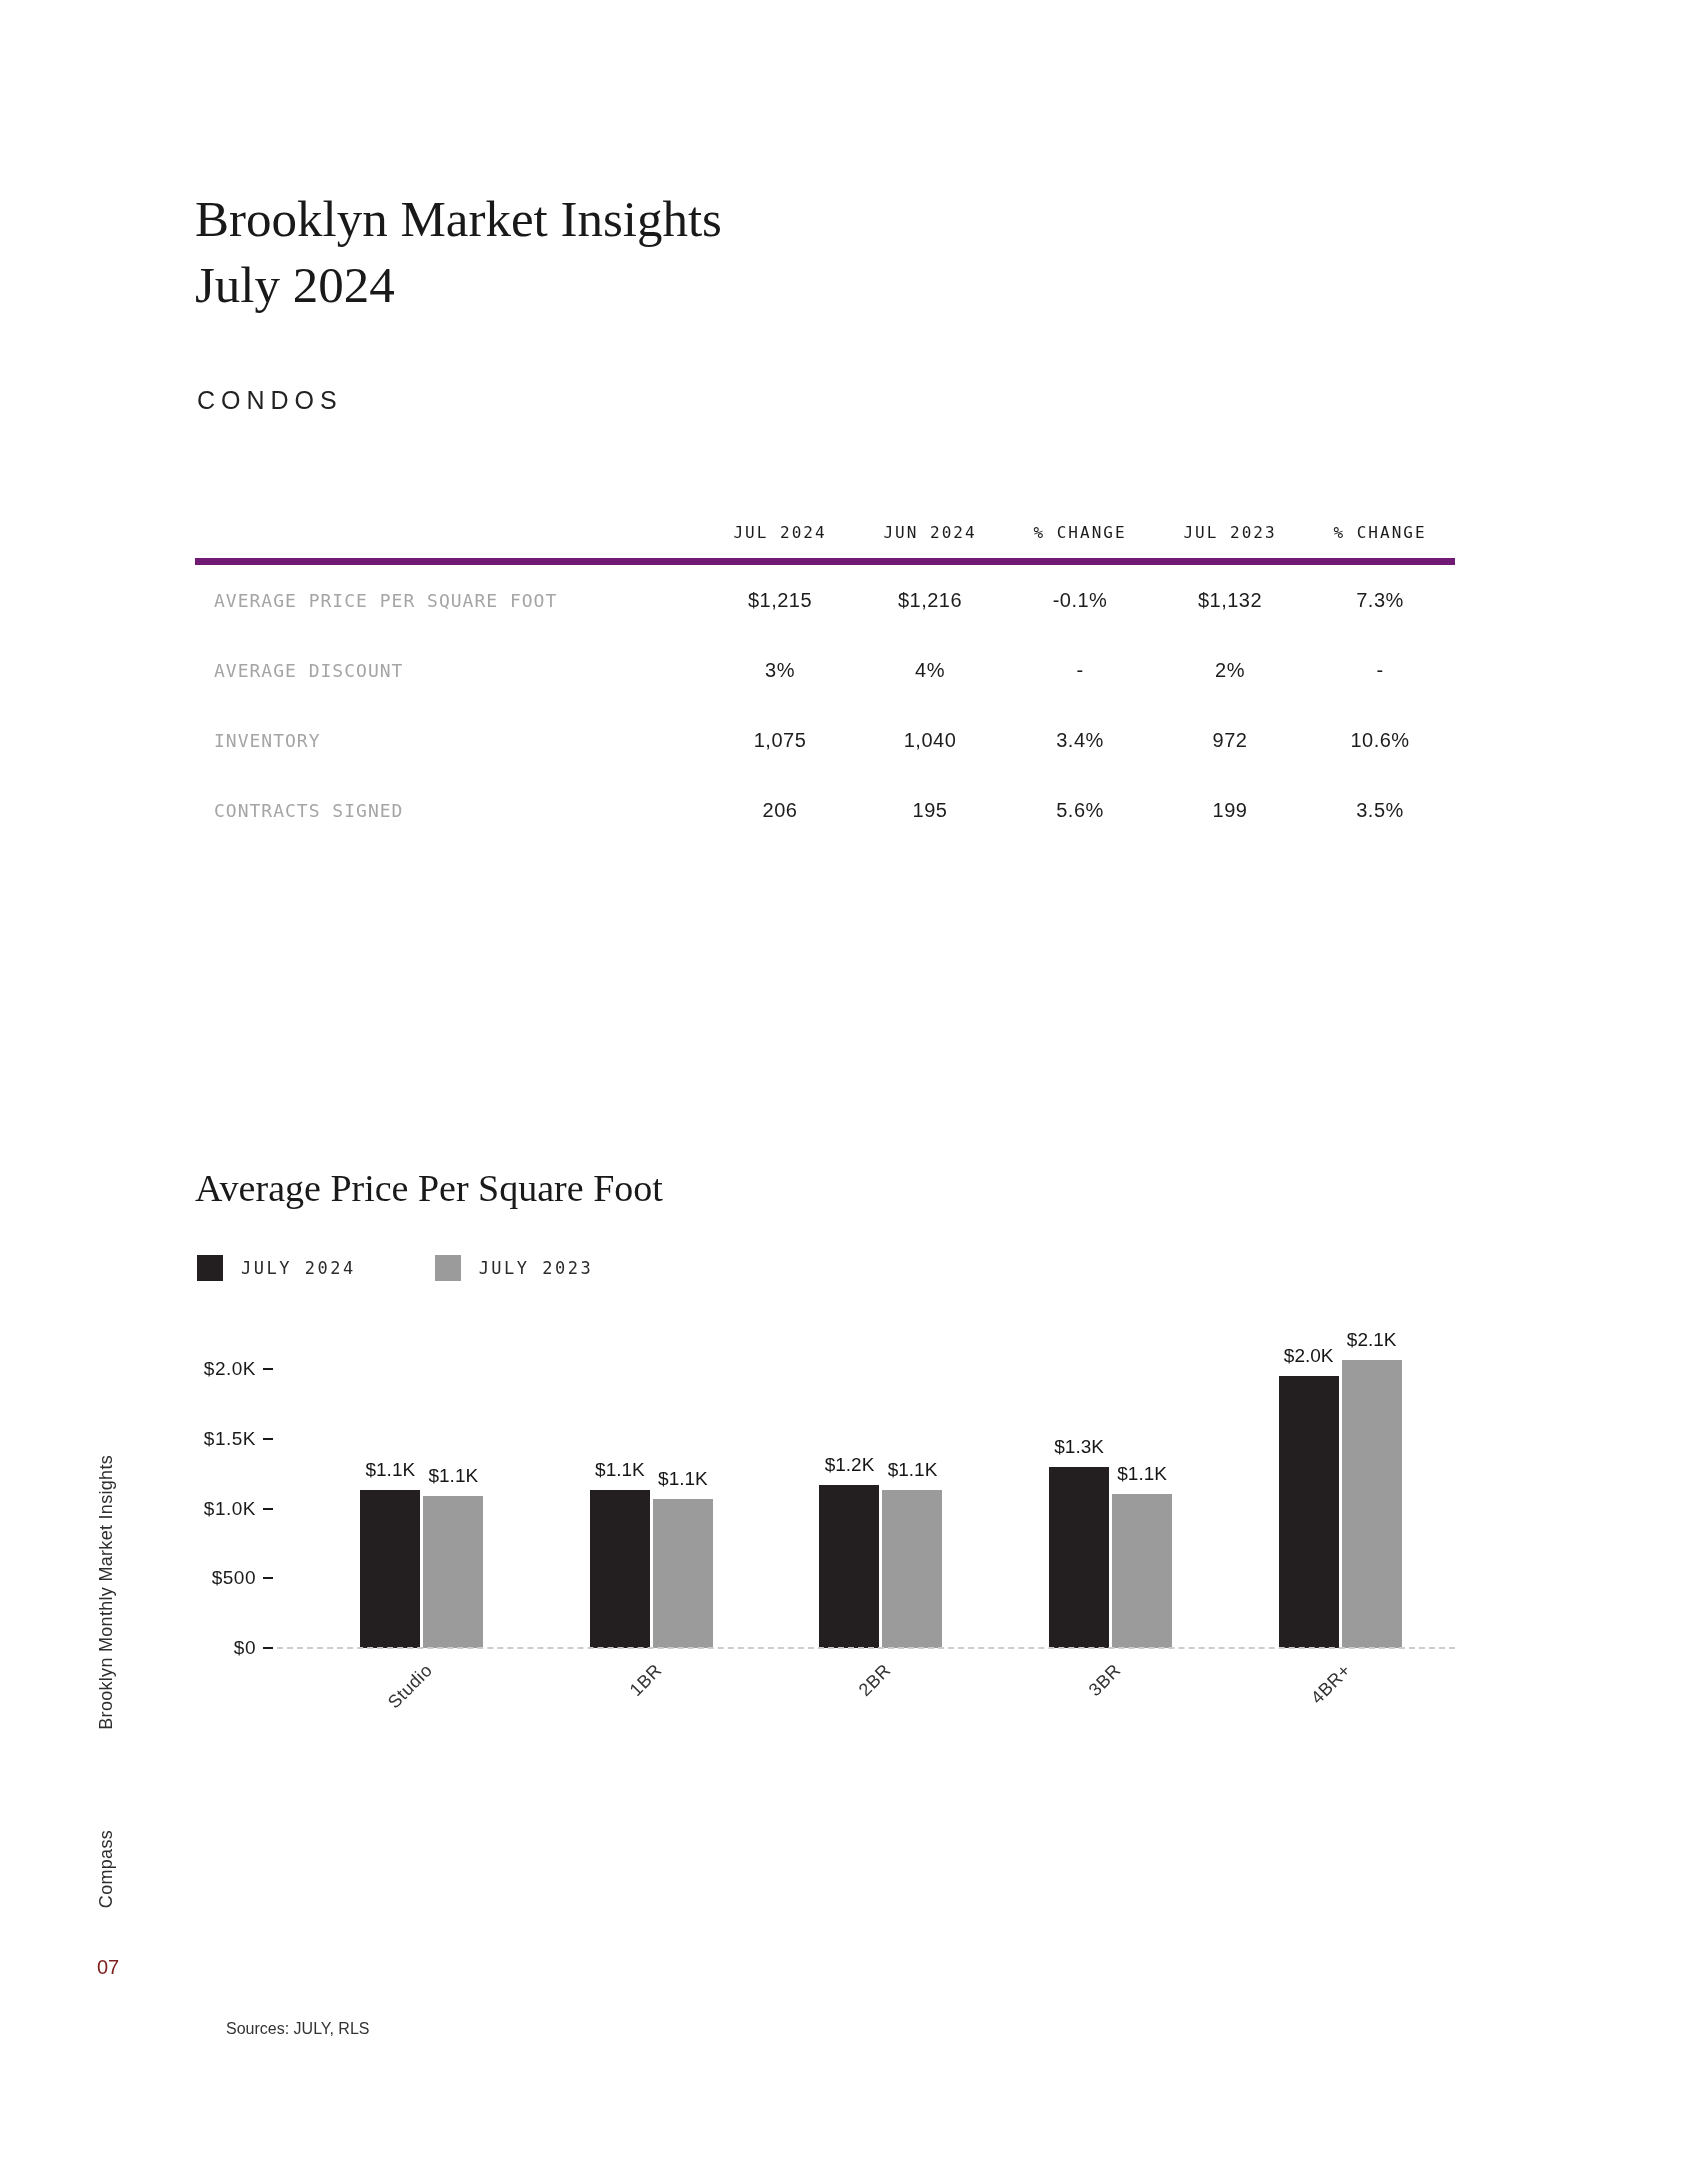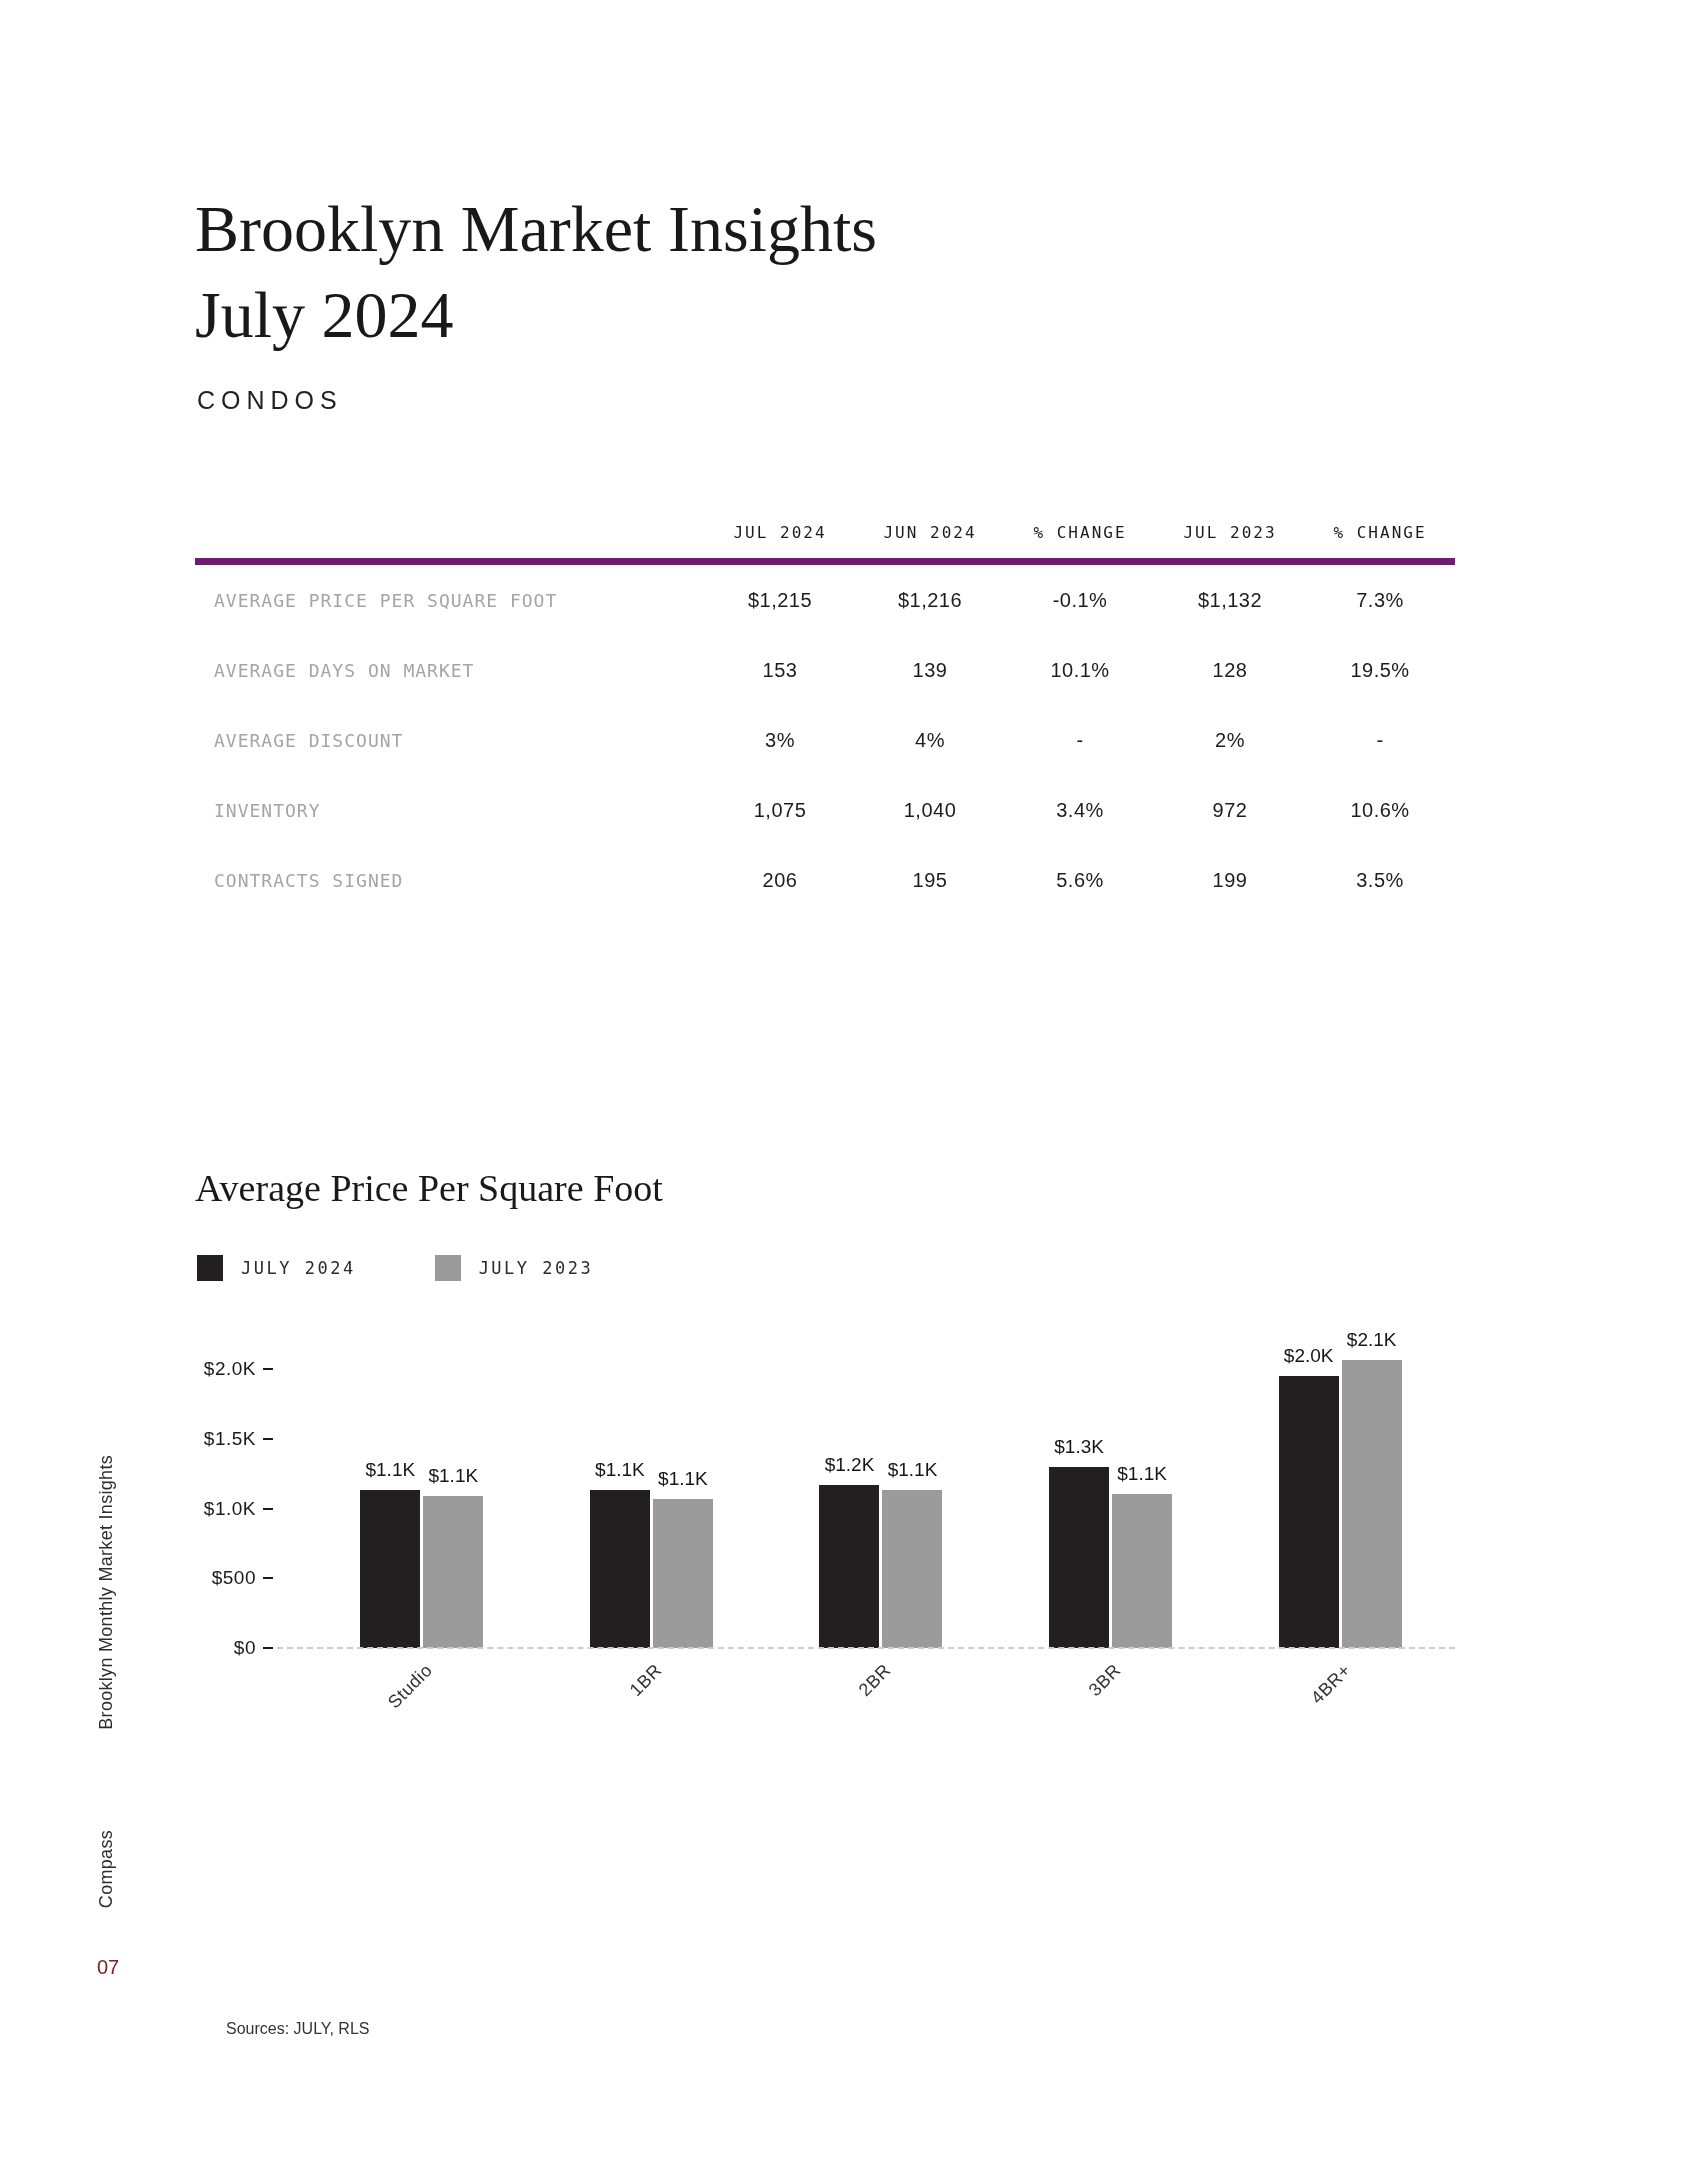--- a/index.html
+++ b/index.html
@@ -5,21 +5,21 @@
   html,body { margin:0; padding:0; background:#ffffff; }
   .page {
     position:relative; width:1683px; height:2178px; background:#ffffff;
     font-family:"Liberation Sans", sans-serif; color:#1a1a1a; overflow:hidden;
   }
 
   
   .title {
     position:absolute; left:195px; top:186px;
     font-family:"Liberation Serif", serif; font-weight:400;
-    font-size:66px; line-height:1.3; color:#191919;
+    font-size:51px; line-height:1.3; color:#191919;
   }
   .section-label {
     position:absolute; left:197px; top:386px;
     font-size:25px; letter-spacing:6px; color:#222222;
   }
 
   
   .table { position:absolute; left:195px; top:523px; width:1260px; }
   .t-row { display:grid; grid-template-columns:1fr repeat(5,150px); align-items:center; }
   .t-head { padding-bottom:16px; border-bottom:7px solid #701a75; }
@@ -110,28 +110,20 @@
     <div class="t-body">
         <div class="t-row">
           <div class="t-label">AVERAGE PRICE PER SQUARE FOOT</div>
           <div class="t-cell t-val">$1,215</div>
           <div class="t-cell t-val">$1,216</div>
           <div class="t-cell t-val">-0.1%</div>
           <div class="t-cell t-val">$1,132</div>
           <div class="t-cell t-val">7.3%</div>
         </div>
         <div class="t-row">
-          <div class="t-label">AVERAGE DAYS ON MARKET</div>
-          <div class="t-cell t-val">153</div>
-          <div class="t-cell t-val">139</div>
-          <div class="t-cell t-val">10.1%</div>
-          <div class="t-cell t-val">128</div>
-          <div class="t-cell t-val">19.5%</div>
-        </div>
-        <div class="t-row">
           <div class="t-label">AVERAGE DISCOUNT</div>
           <div class="t-cell t-val">3%</div>
           <div class="t-cell t-val">4%</div>
           <div class="t-cell t-val">-</div>
           <div class="t-cell t-val">2%</div>
           <div class="t-cell t-val">-</div>
         </div>
         <div class="t-row">
           <div class="t-label">INVENTORY</div>
           <div class="t-cell t-val">1,075</div>

